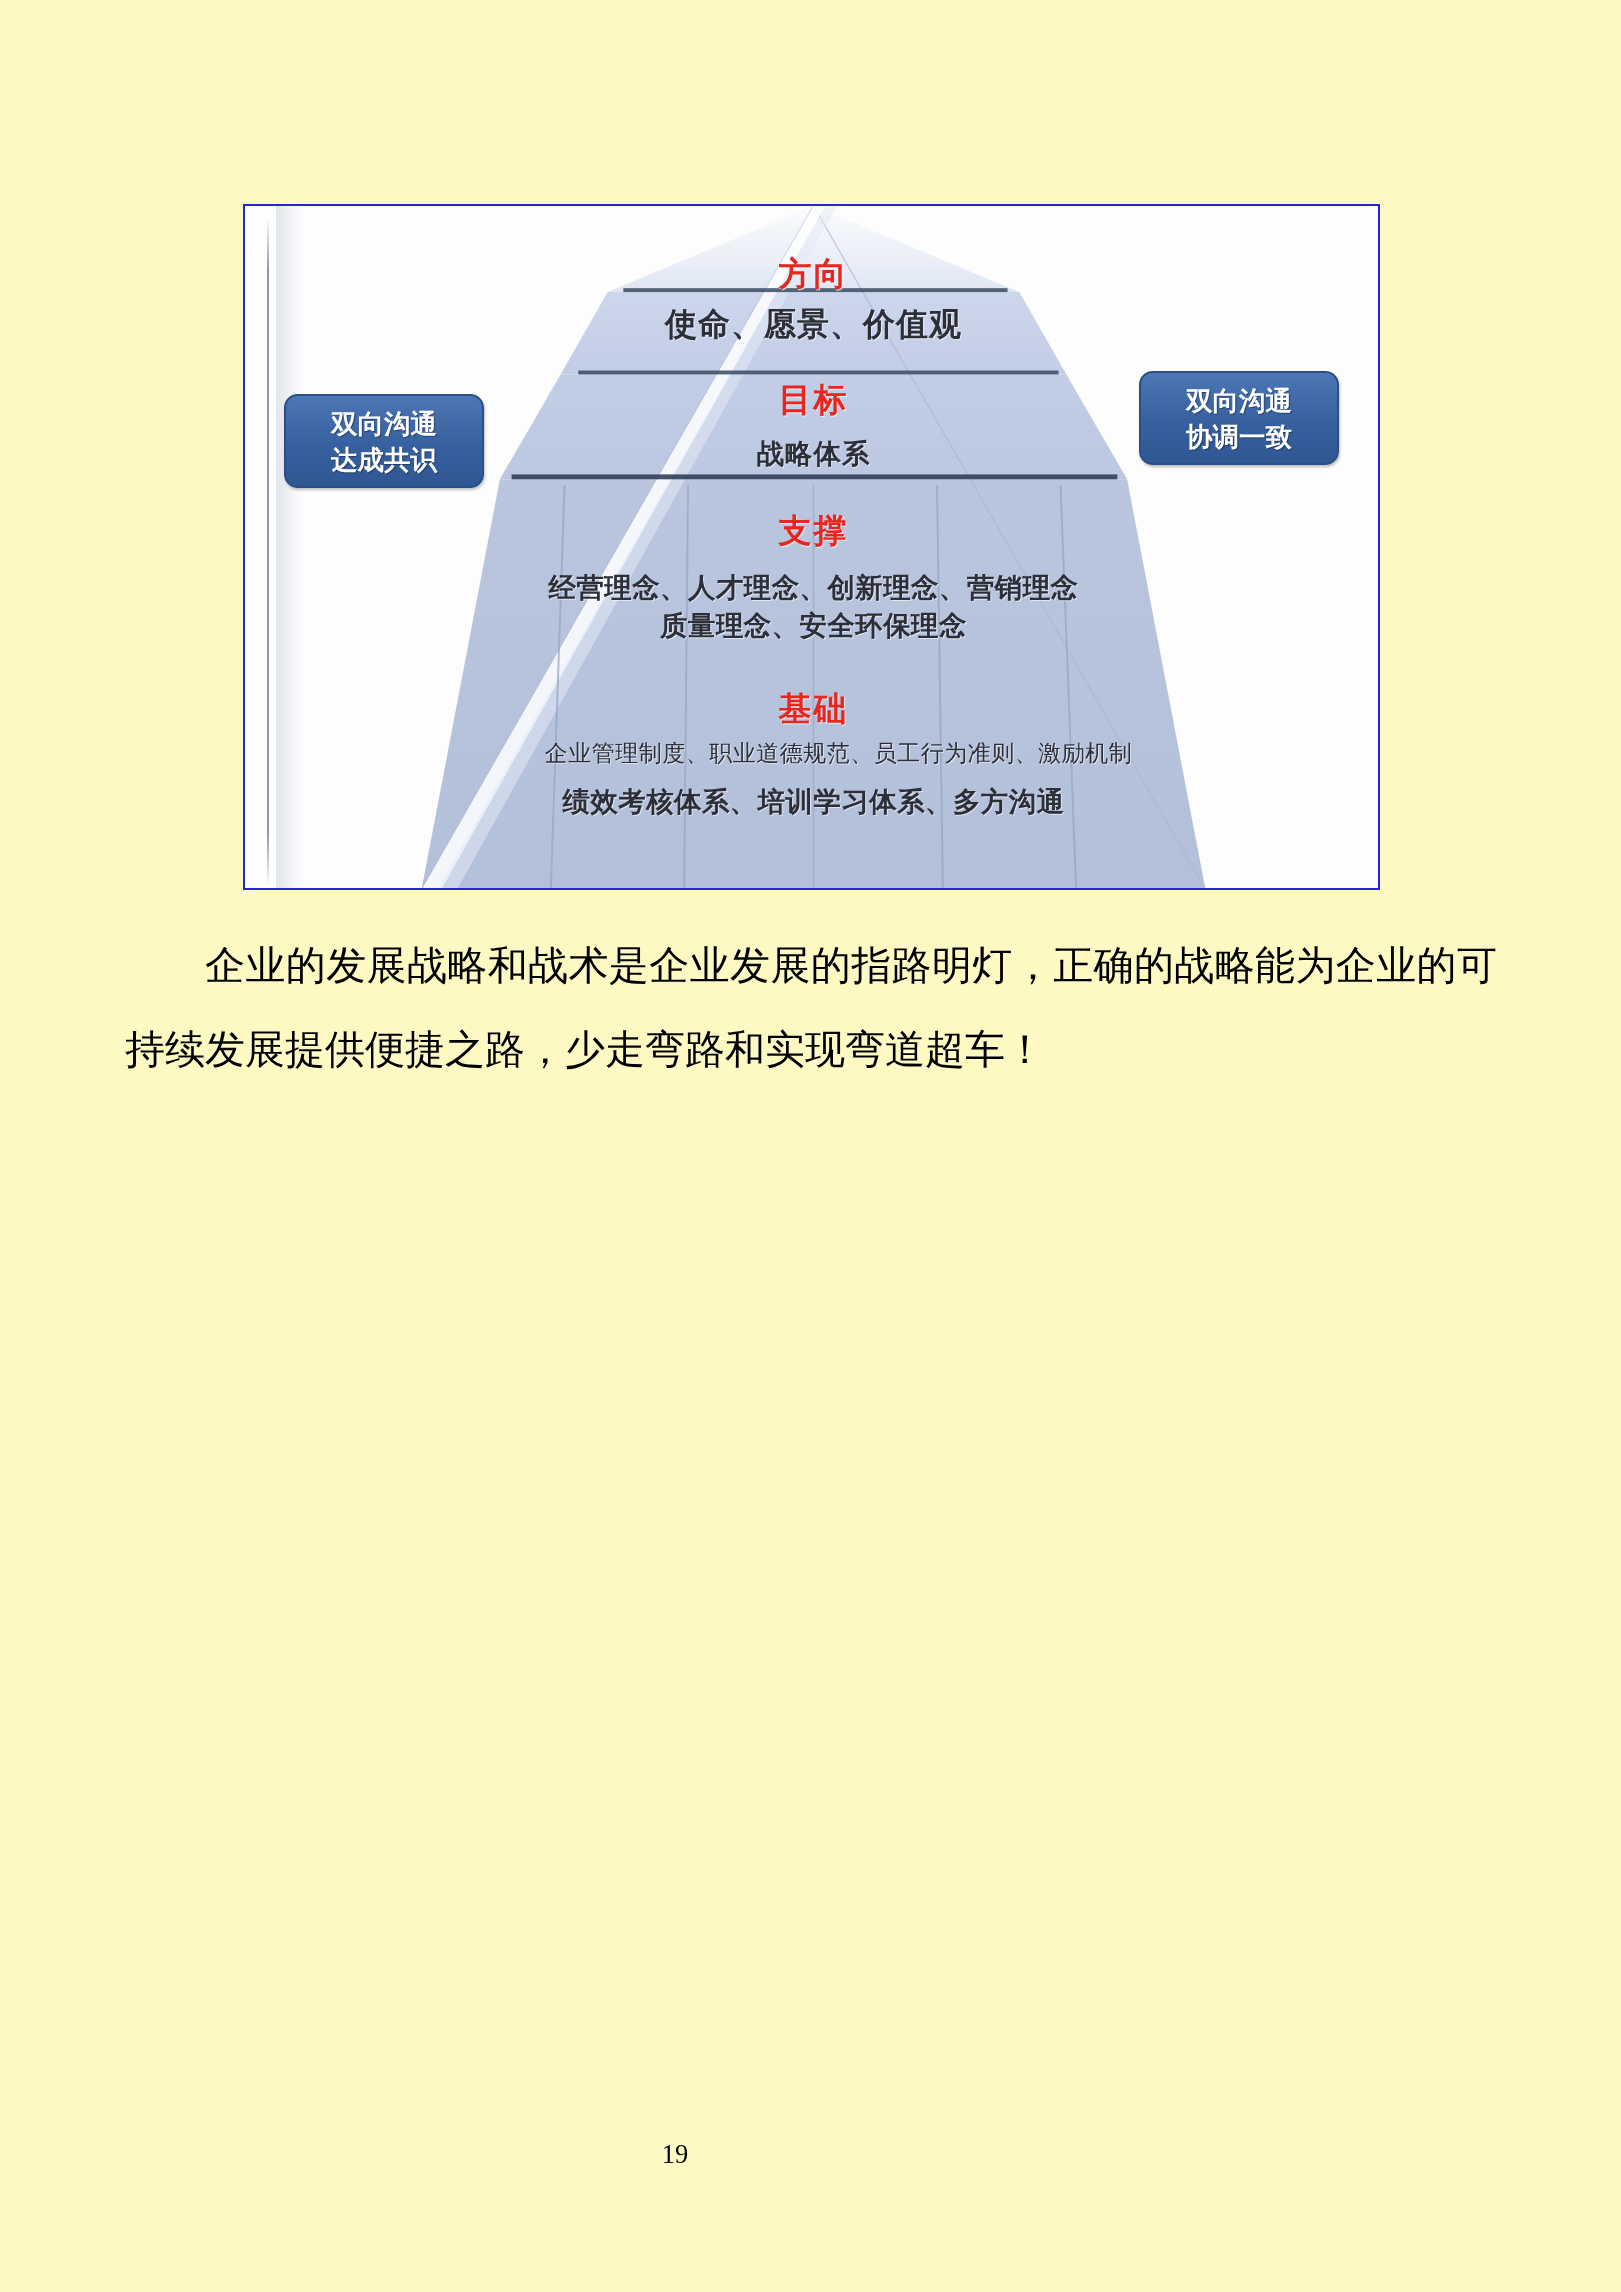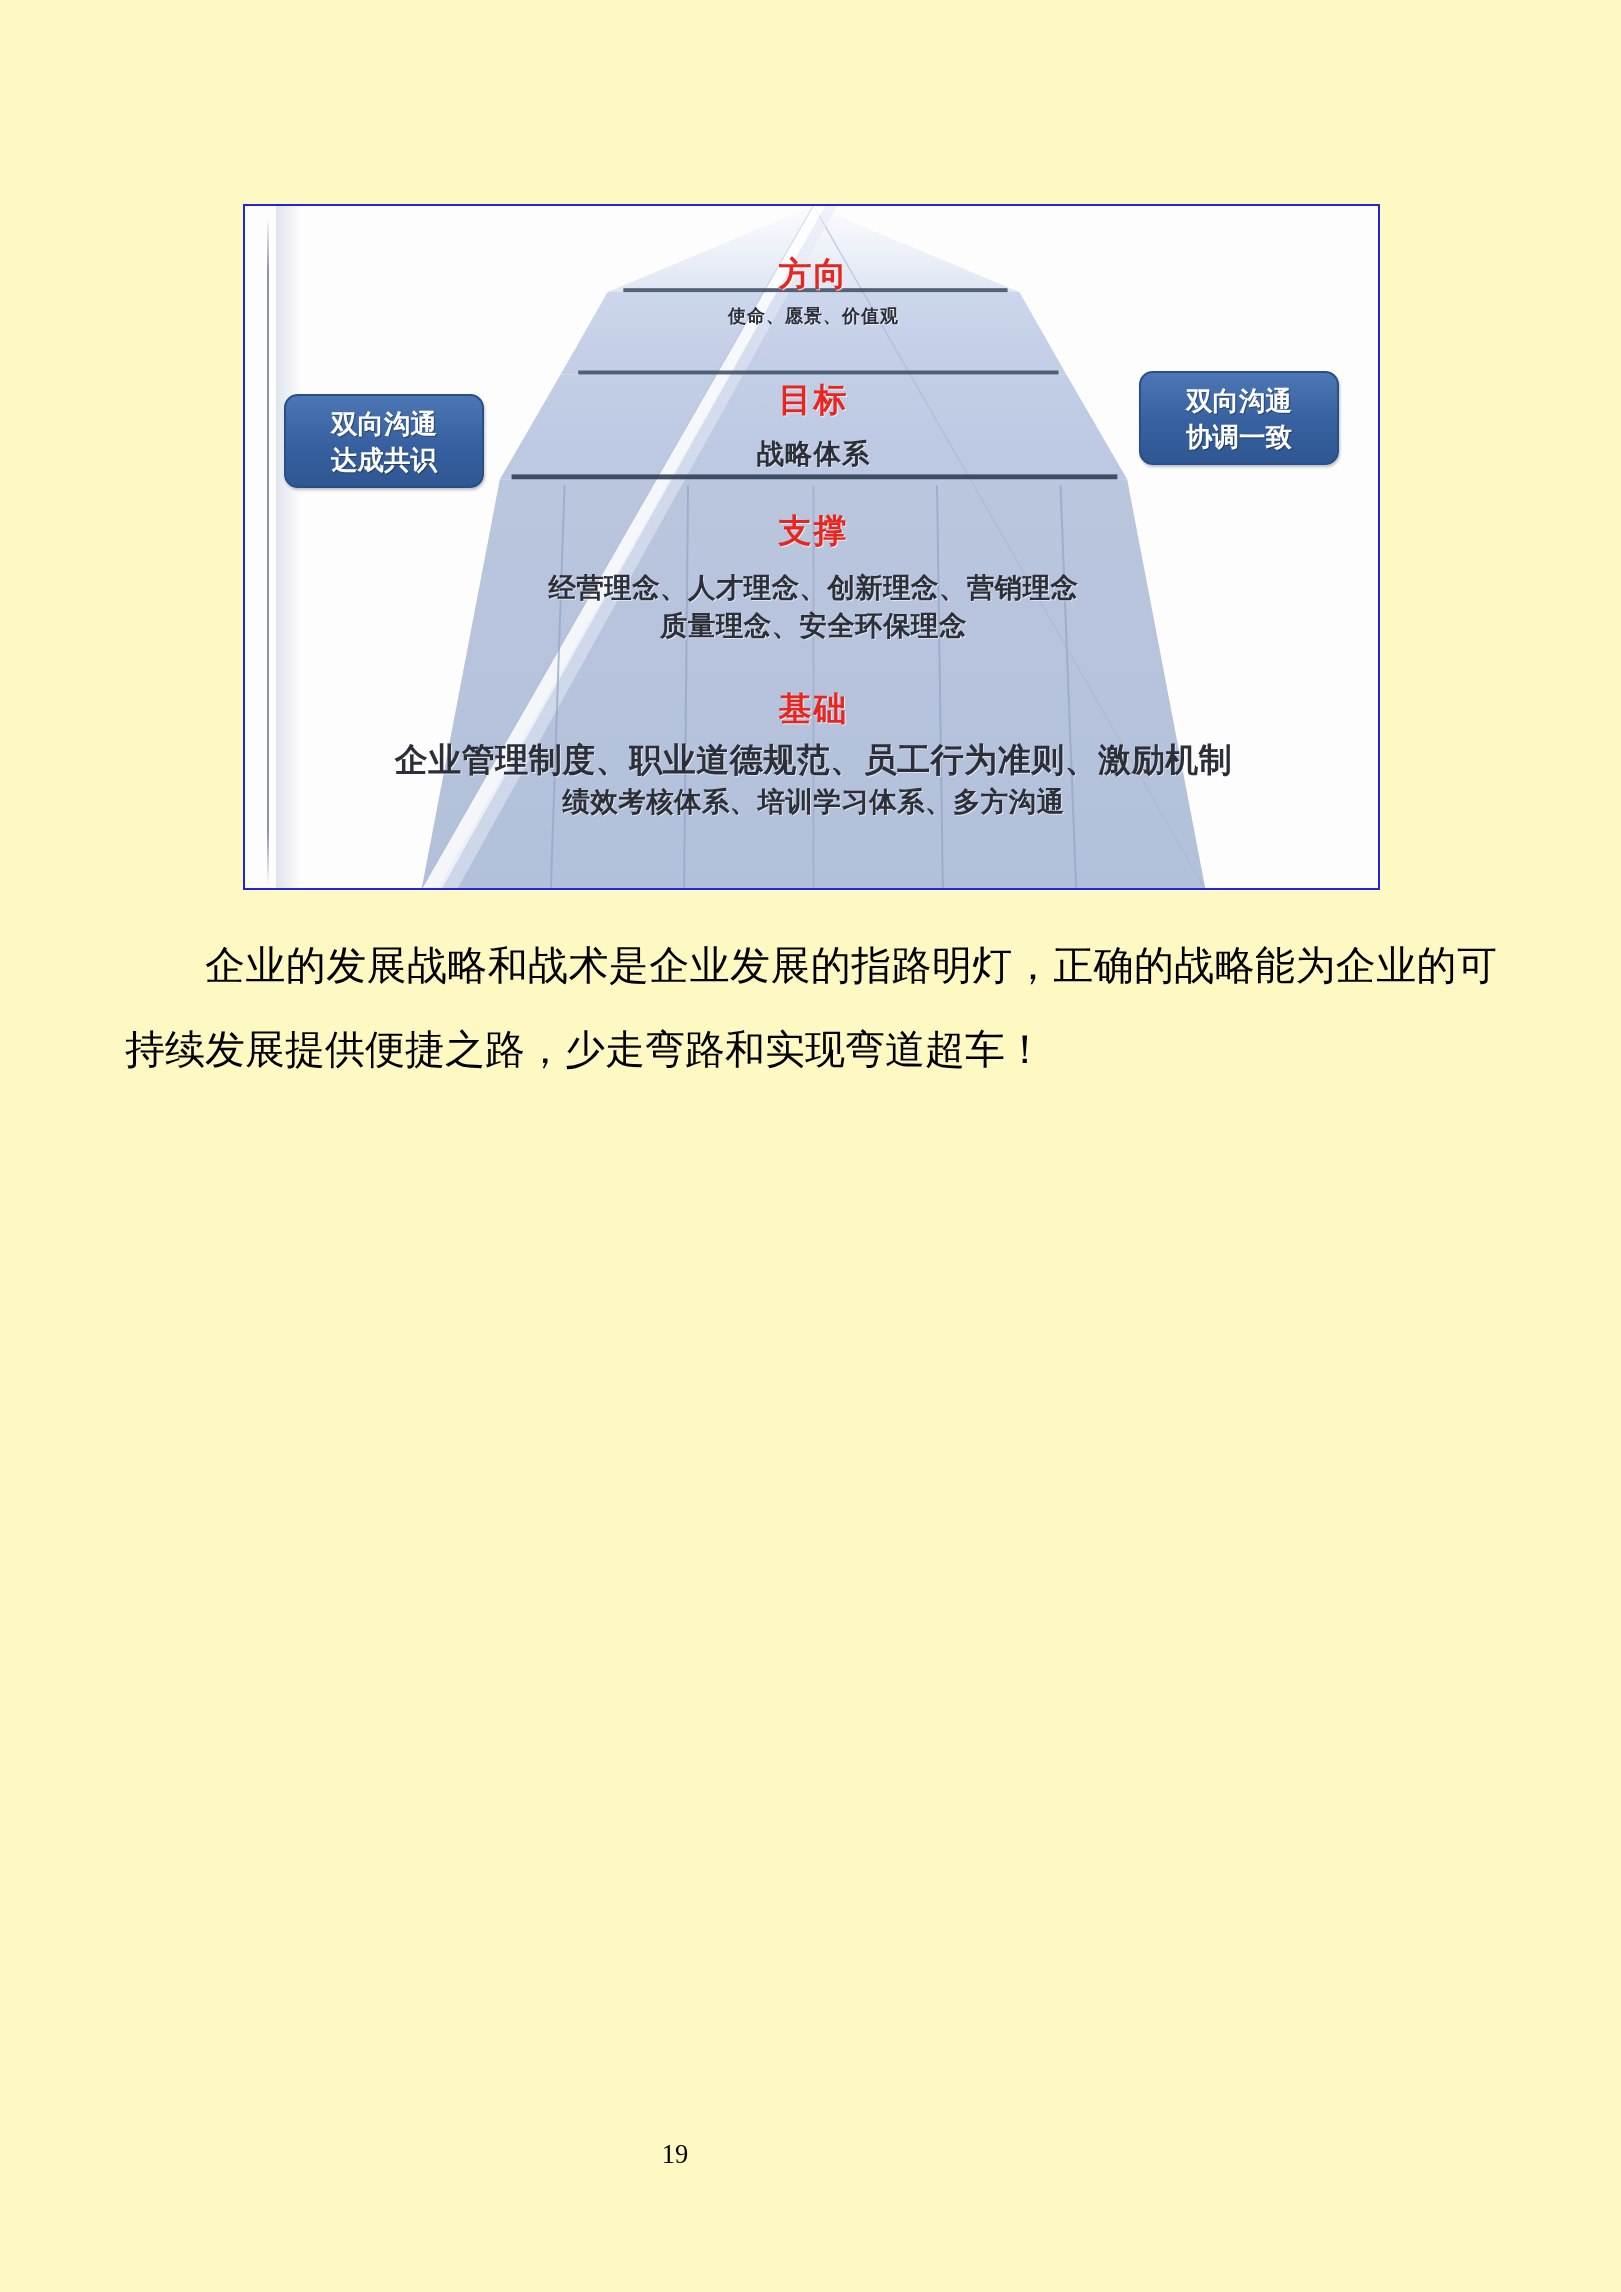--- a/index.html
+++ b/index.html
@@ -80,31 +80,31 @@
   }
   .tier-head {
     color: #e8251f;
     font-weight: bold;
     letter-spacing: 2px;
     text-shadow: 1px 1px 1px rgba(255,255,255,.8);
   }
 
   
   .t1-head { top: 55px;  font-size: 33px; }
-  .t1-sub  { top: 106px; font-size: 18px; font-weight: 600; letter-spacing: 1px; }
+  .t1-sub  { top: 106px; font-size: 32px; font-weight: 600; letter-spacing: 1px; }
   
   .t2-head { top: 181px; font-size: 33px; }
   .t2-sub  { top: 238px; font-size: 27.4px; font-weight: 600; letter-spacing: 1px; }
   
   .t3-head { top: 312px; font-size: 33px; }
   .t3-sub1 { top: 372px; font-size: 27.4px; font-weight: 600; letter-spacing: 0.5px;}
   .t3-sub2 { top: 410px; font-size: 27.4px; font-weight: 600; letter-spacing: 0.5px;}
   
   .t4-head { top: 490px; font-size: 33px; }
-  .t4-sub1 { top: 541px; font-size: 33px; font-weight: 700; letter-spacing: 0.5px;}
+  .t4-sub1 { top: 541px; font-size: 23px; font-weight: 400; letter-spacing: 0.5px; padding-left: 25px;}
   .t4-sub2 { top: 586px; font-size: 27.4px; font-weight: 600; letter-spacing: 0.5px;}
 
   
   .callout {
     position: absolute;
     background: linear-gradient(180deg,#4d76b4 0%, #36609f 55%, #2f5793 100%);
     border: 2px solid #2a4f86;
     border-radius: 13.7px;
     color: #ffffff;
     font-family: "DejaVu Sans", "Liberation Sans", sans-serif;

